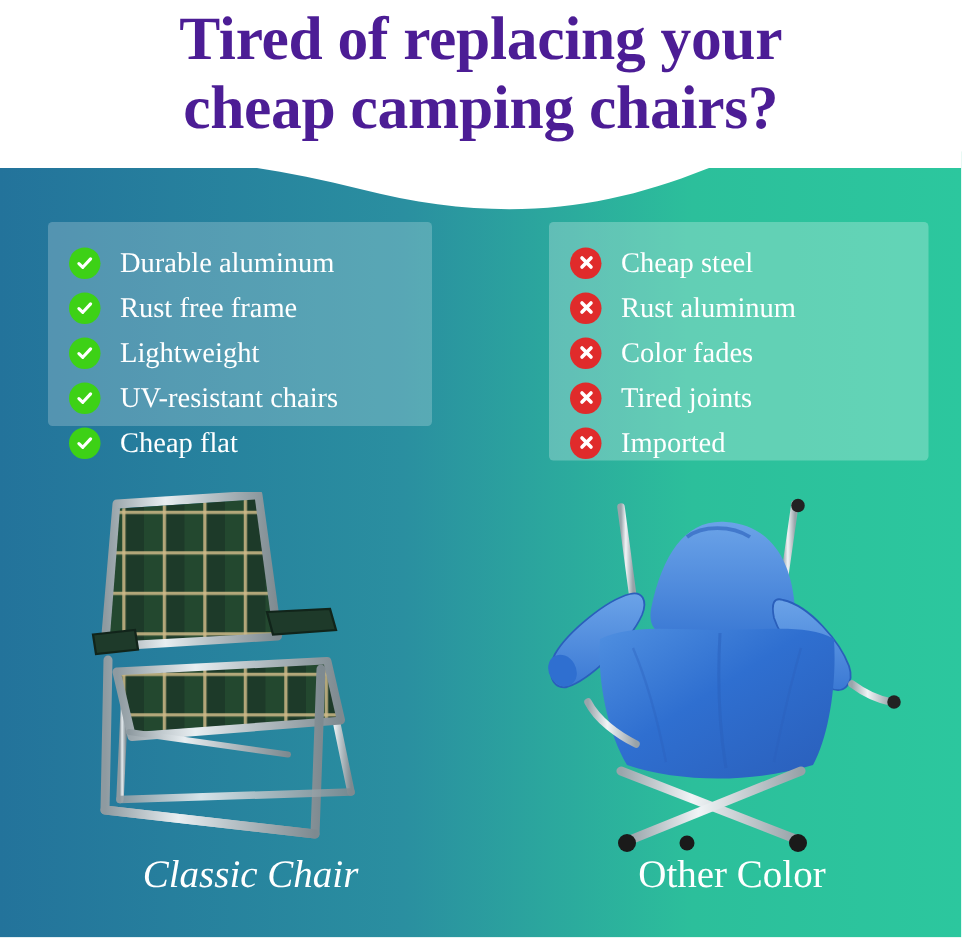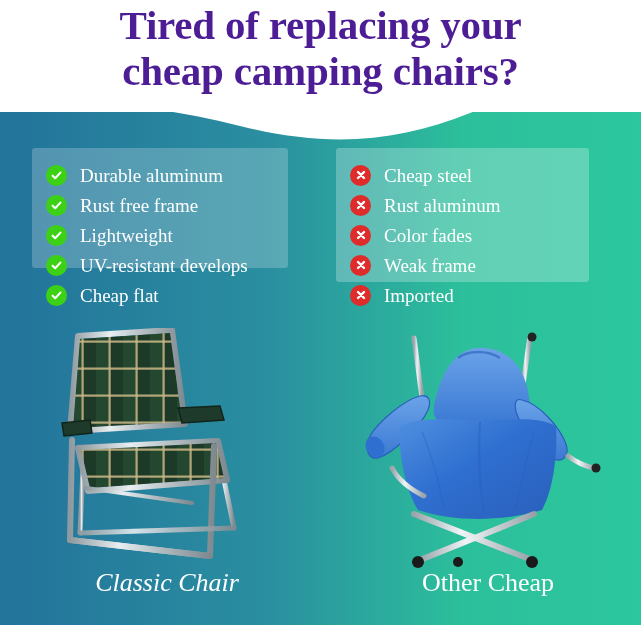--- a/index.html
+++ b/index.html
@@ -56,28 +56,28 @@
     position: absolute;
     border-radius: 3px;
     z-index: 2;
     box-sizing: border-box;
     padding: 12px 14px 10px 14px;
   }
   .panel-left {
     left: 32px;
     top: 148px;
     width: 256px;
-    height: 120px;
+    height: 136px;
     background: rgba(255,255,255,0.22);
   }
   .panel-right {
-    left: 336px;
+    left: 366px;
     top: 148px;
     width: 253px;
-    height: 134px;
+    height: 159px;
     background: rgba(255,255,255,0.26);
   }
   .feat-row {
     display: flex;
     align-items: center;
     height: 30px;
   }
   .feat-icon {
     flex: 0 0 auto;
     width: 21px;
@@ -168,21 +168,21 @@
           </svg>
       </span>
       <span class="feat-label">Lightweight</span>
     </div>
     <div class="feat-row">
       <span class="feat-icon good">
         <svg width="13" height="13" viewBox="0 0 13 13">
             <path d="M2.6,6.7 L5.2,9.2 L10.4,3.6" fill="none" stroke="#ffffff" stroke-width="2.1" stroke-linecap="round" stroke-linejoin="round"></path>
           </svg>
       </span>
-      <span class="feat-label">UV-resistant develops</span>
+      <span class="feat-label">UV-resistant chairs</span>
     </div>
     <div class="feat-row">
       <span class="feat-icon good">
         <svg width="13" height="13" viewBox="0 0 13 13">
             <path d="M2.6,6.7 L5.2,9.2 L10.4,3.6" fill="none" stroke="#ffffff" stroke-width="2.1" stroke-linecap="round" stroke-linejoin="round"></path>
           </svg>
       </span>
       <span class="feat-label">Cheap flat</span>
     </div>
   </div>
@@ -211,21 +211,21 @@
           </svg>
       </span>
       <span class="feat-label">Color fades</span>
     </div>
     <div class="feat-row">
       <span class="feat-icon bad">
         <svg width="12" height="12" viewBox="0 0 12 12">
             <path d="M3,3 L9,9 M9,3 L3,9" fill="none" stroke="#ffffff" stroke-width="2.4" stroke-linecap="round"></path>
           </svg>
       </span>
-      <span class="feat-label">Weak frame</span>
+      <span class="feat-label">Tired joints</span>
     </div>
     <div class="feat-row">
       <span class="feat-icon bad">
         <svg width="12" height="12" viewBox="0 0 12 12">
             <path d="M3,3 L9,9 M9,3 L3,9" fill="none" stroke="#ffffff" stroke-width="2.4" stroke-linecap="round"></path>
           </svg>
       </span>
       <span class="feat-label">Imported</span>
     </div>
   </div>
@@ -318,15 +318,15 @@
       <path d="M52,186 L170,232" stroke="url(#pole)" stroke-width="6" fill="none" stroke-linecap="round"></path>
       <path d="M172,186 L58,232" stroke="url(#pole)" stroke-width="6" fill="none" stroke-linecap="round"></path>
       <path d="M96,186 L96,232" stroke="url(#pole)" stroke-width="5" fill="none" stroke-linecap="round"></path>
       <circle cx="56" cy="234" r="6" fill="#1a1a1a"></circle>
       <circle cx="170" cy="234" r="6" fill="#1a1a1a"></circle>
       <circle cx="96" cy="234" r="5" fill="#1a1a1a"></circle>
     </svg>
   </div>
 
   <div class="caption caption-left">Classic Chair</div>
-  <div class="caption caption-right">Other Cheap</div>
+  <div class="caption caption-right">Other Color</div>
 
 </div>
 
 </body></html>

